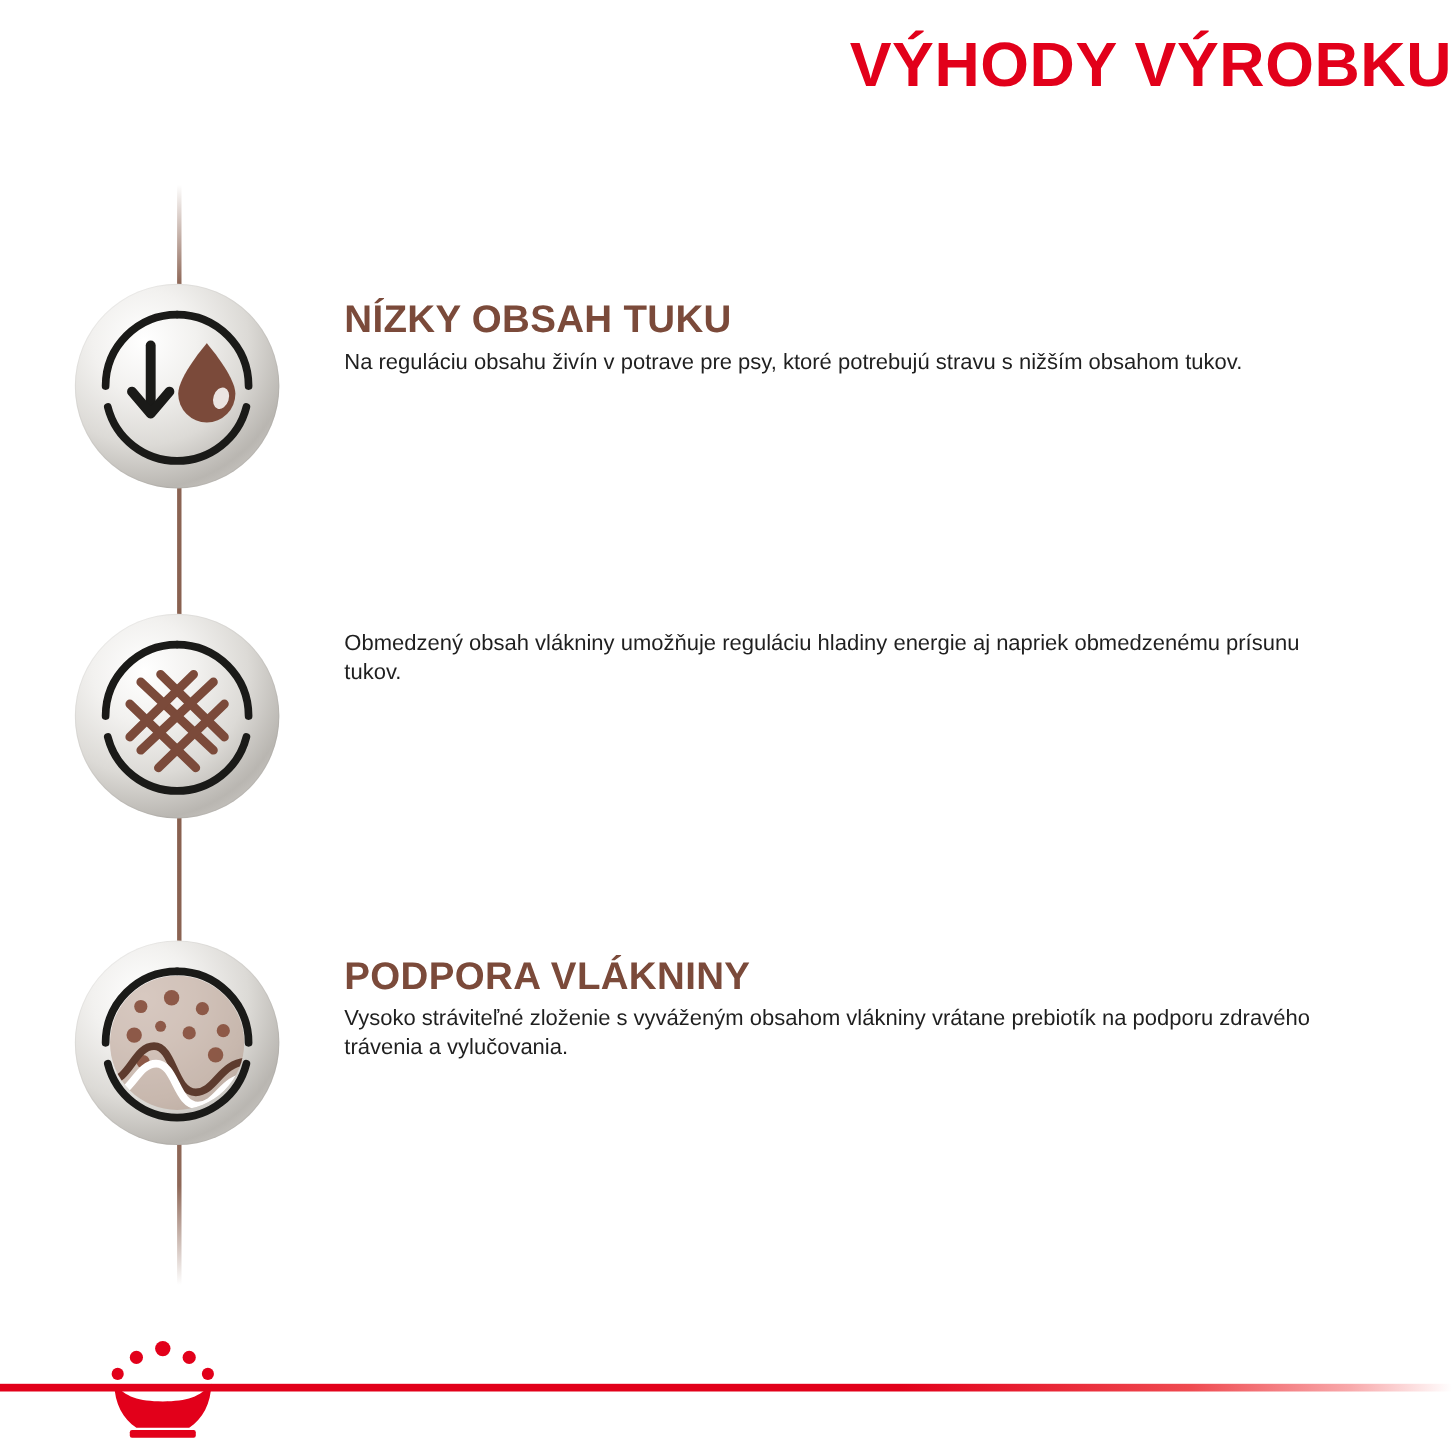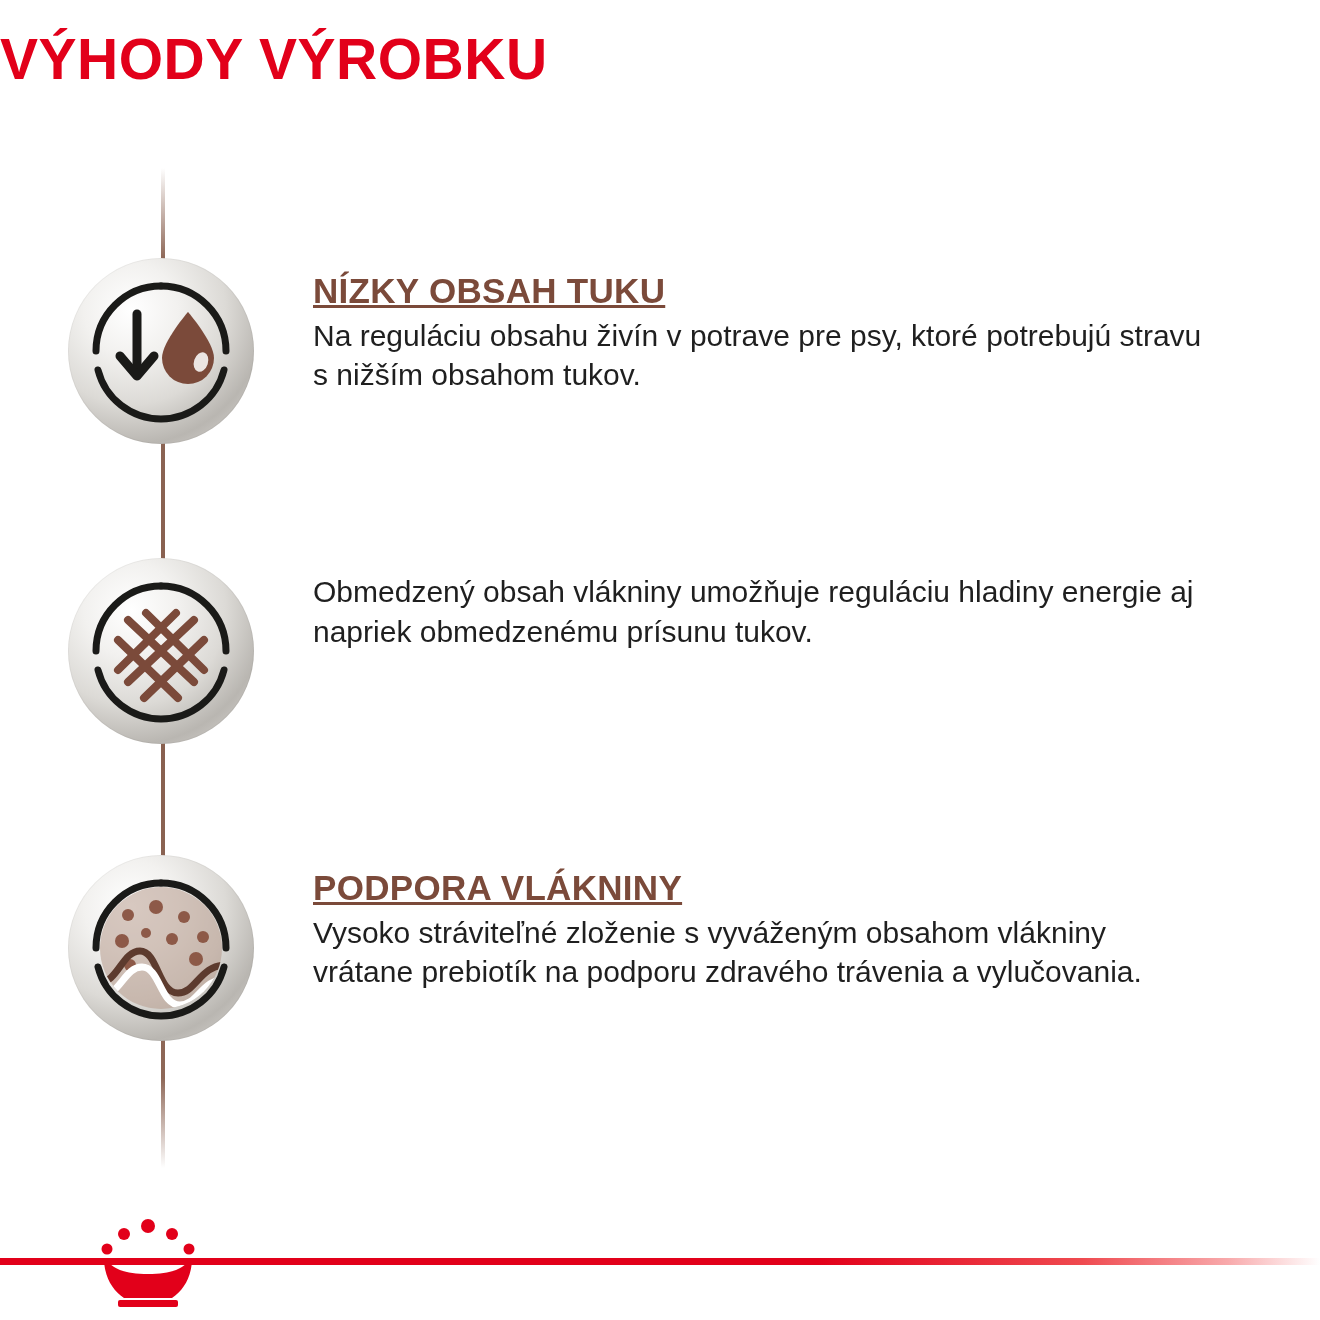--- a/index.html
+++ b/index.html
@@ -21,21 +21,21 @@
     height: 1320px;
     box-sizing: border-box;
   }
 
   
   .title {
     position: absolute;
     top: 26px;
     left: 0;
     width: 1320px;
-    text-align: left;
+    text-align: right;
     font-size: 57px;
     font-weight: bold;
     letter-spacing: 0.5px;
     color: #e2001a;
     font-family: "Liberation Sans", sans-serif;
   }
 
   
   .timeline {
     position: absolute;
@@ -94,25 +94,24 @@
     width: 900px;
   }
 
   .benefit-title {
     font-size: 35px;
     font-weight: bold;
     color: #7b4a3a;
     letter-spacing: 0.3px;
     margin: 0 0 6px 0;
     line-height: 1.08;
-    text-decoration: underline;
   }
 
   .benefit-text {
-    font-size: 30px;
+    font-size: 20px;
     color: #1f1f1f;
     line-height: 1.32;
     margin: 0;
     max-width: 890px;
   }
 
   
   .footer {
     position: absolute;
     left: 0;

